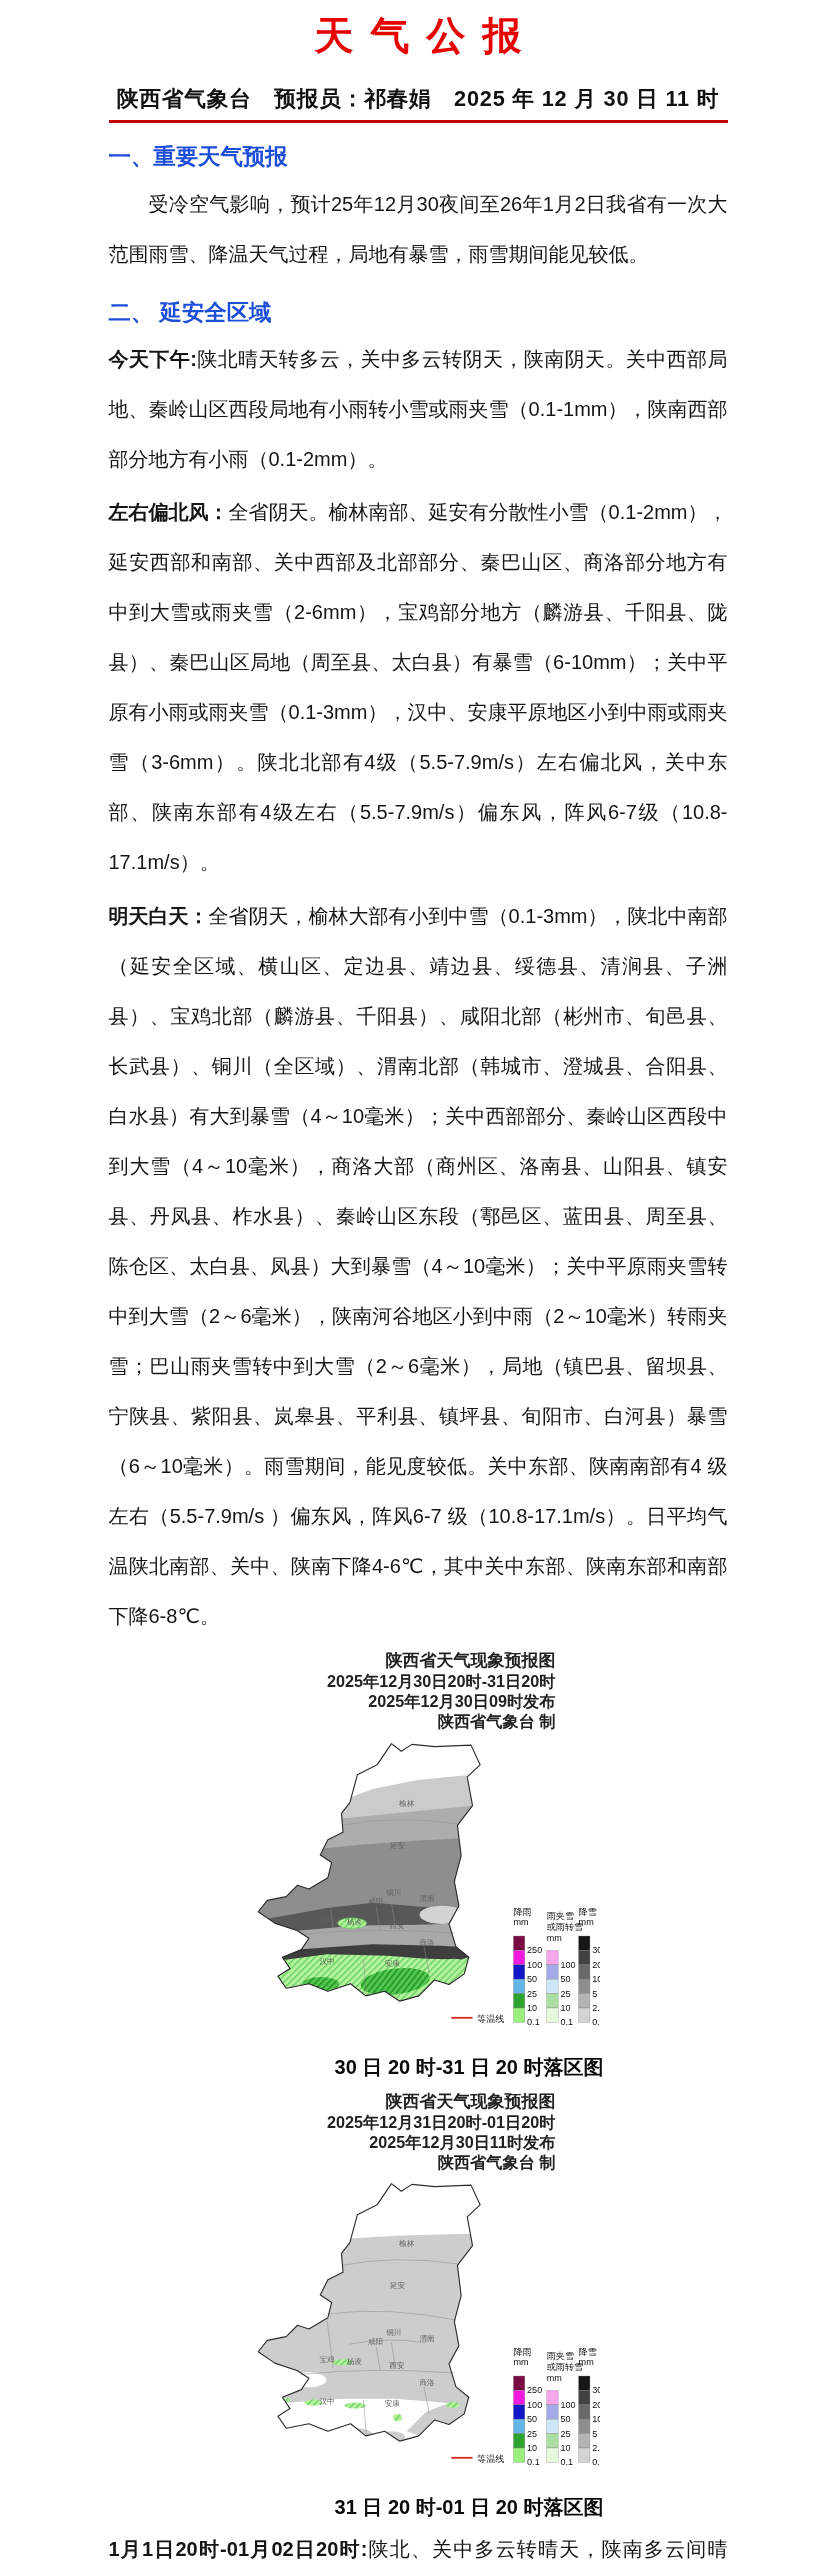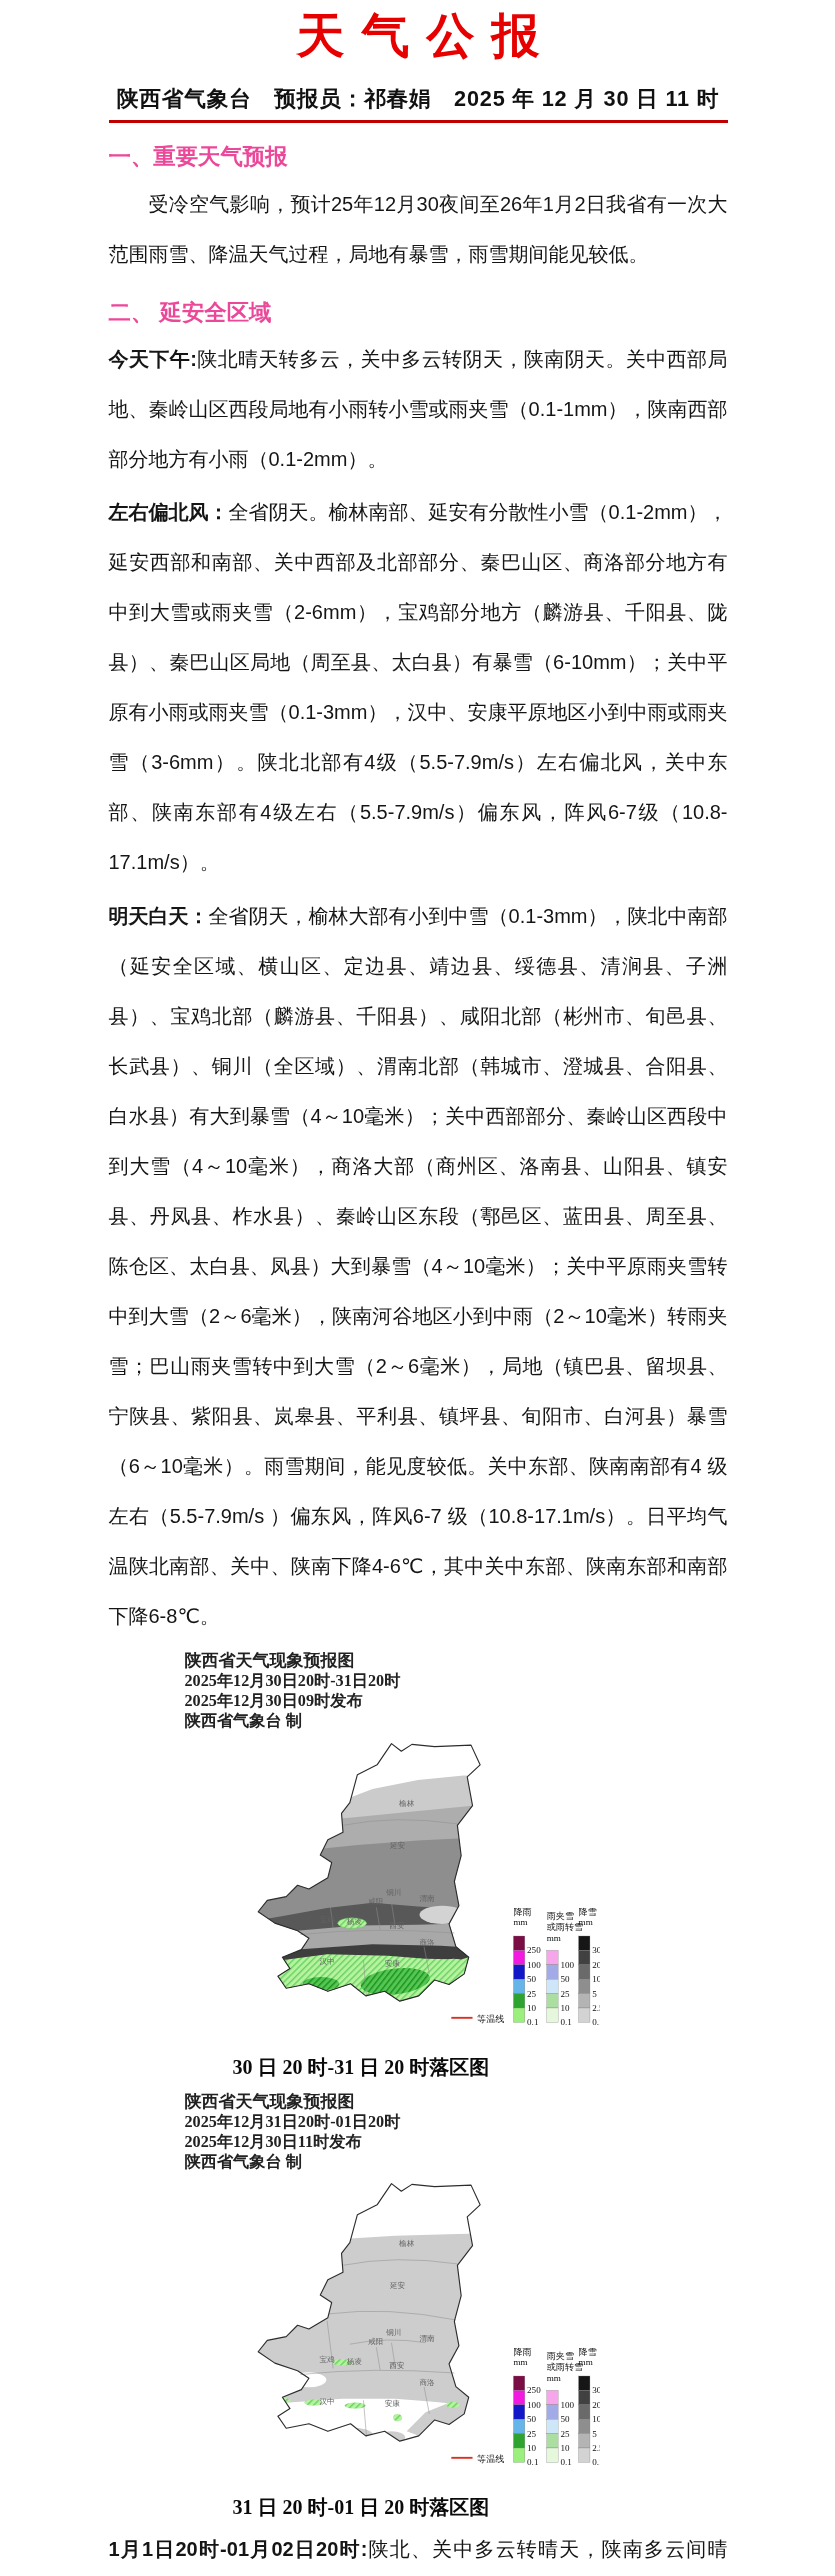--- a/index.html
+++ b/index.html
@@ -1,27 +1,27 @@
 <!DOCTYPE html>
 <html style="font-size:12.4px"><head>
 <meta charset="utf-8">
 <style>
   html,body{margin:0;padding:0;background:#ffffff;}
   .page{position:relative;width:836px;height:2576px;overflow:hidden;background:#fff;
         font-family:"Liberation Sans","DejaVu Sans",sans-serif;color:#111;}
-  .doc-title{margin:10.8px 0 0;text-align:center;color:#e60000;font-size:48px;font-weight:bold;
+  .doc-title{margin:10.8px 0 0;text-align:center;color:#e60000;font-size:39px;font-weight:bold;
              letter-spacing:17px;text-indent:17px;line-height:50px;}
   .issuer{width:619px;margin:23px auto 16px;text-align:center;font-size:21.7px;font-weight:bold;
           padding-bottom:7px;border-bottom:3.1px solid #c00000;letter-spacing:0.8px;}
   .content{width:619px;margin:0 auto;}
-  h2.sec{font-size:22.4px;margin:18.6px 0 6.2px;font-weight:bold;color:#ec4899;}
+  h2.sec{font-size:22.4px;margin:18.6px 0 6.2px;font-weight:bold;color:#1d4ed8;}
   p.body{font-size:20px;line-height:50px;text-align:justify;margin:3.1px 0 0;color:#151515;}
   p.body .lead{font-weight:bold;}
   p.indent{text-indent:2em;}
-  figure.mapfig{margin:10.8px auto 0;width:371px;text-align:left;padding:0;font-family:Liberation Serif, serif;}
+  figure.mapfig{margin:10.8px auto 0;width:371px;text-align:right;padding:0;}
   .map-title{transform:translateX(-48px);font-size:16.2px;font-weight:600;line-height:20px;color:#222;}
   .map-title .mt-l1{font-size:17px;}
   figcaption.mapcap{font-size:20px;font-weight:bold;margin-top:18px;color:#0a0a0a;}
   svg.wmap{display:block;margin:1.5px auto 0;}
   svg .outline{fill:none;stroke:#2d2d2d;stroke-width:1.5;stroke-linejoin:round;}
   svg .ib{fill:none;stroke:#8f8f8f;stroke-width:0.7;}
   svg .rlabel{font-size:10px;fill:#636363;text-anchor:middle;}
   svg .lt{font-size:12px;fill:#111;}
   svg .ltick{font-size:12px;fill:#111;}
   svg .lbar{stroke:#777;stroke-width:0.4;}

